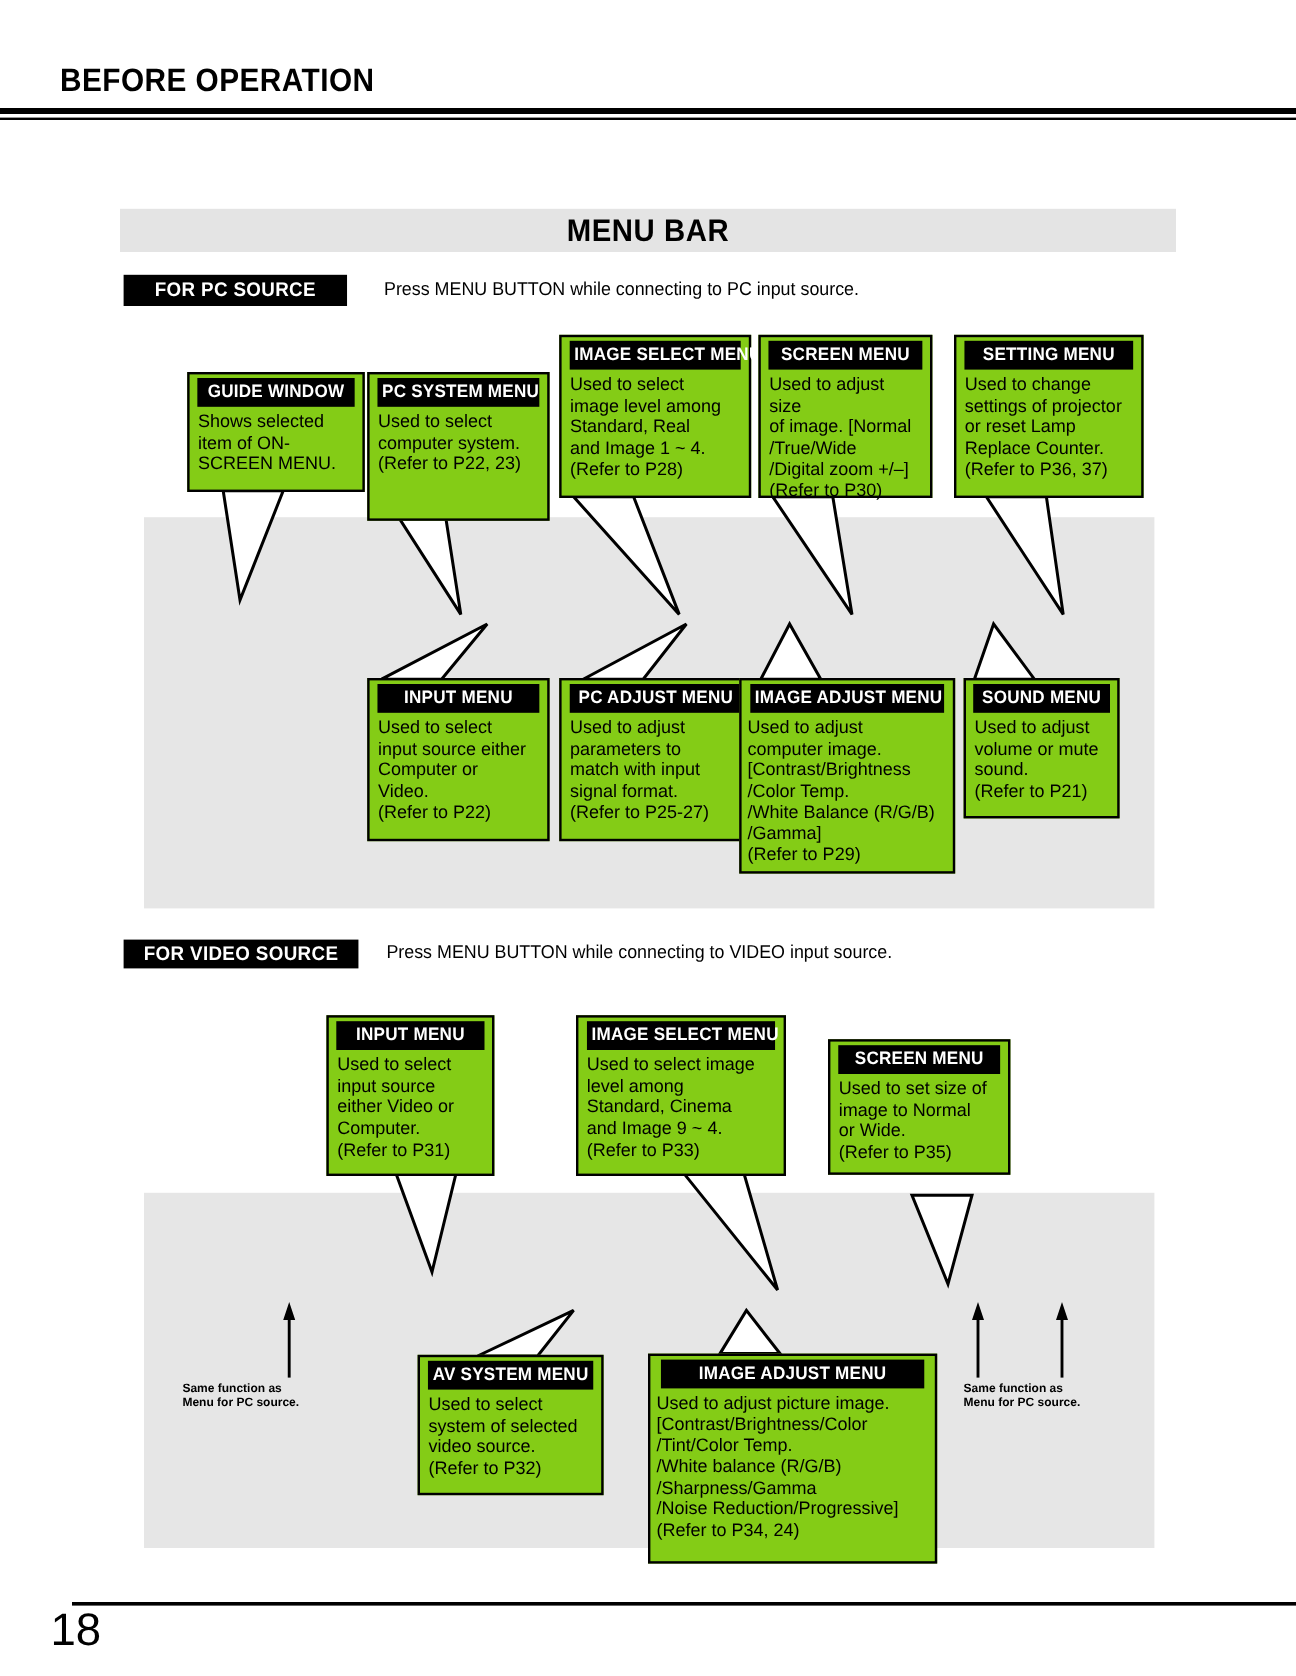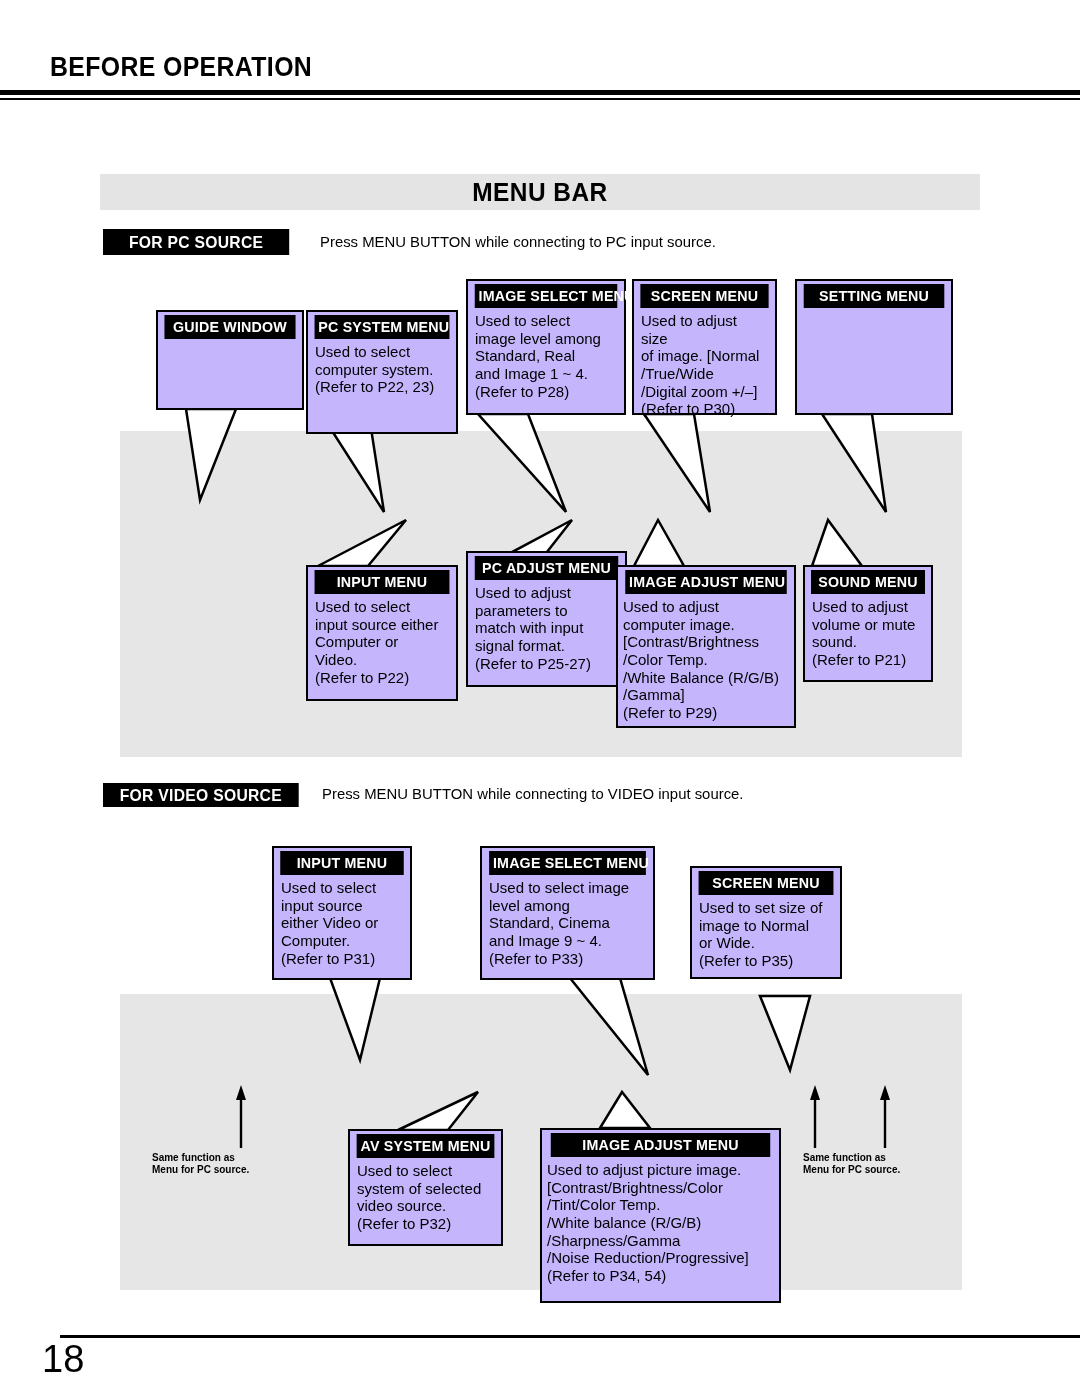--- a/index.html
+++ b/index.html
@@ -90,21 +90,21 @@
 
   
   .grey-panel {
     position: absolute;
     background: #e6e6e6;
   }
 
   
   .callout {
     position: absolute;
-    background: #c4b5fd;
+    background: #84cc16;
     border: 2.5px solid #000000;
     box-sizing: border-box;
     z-index: 5;
   }
   .callout-head {
     background: #000000;
     color: #ffffff;
     font-size: 15px;
     font-weight: bold;
     text-align: center;
@@ -205,20 +205,23 @@
     <line x1="885" y1="1148" x2="885" y2="1091"></line>
   </g>
   <polygon points="885,1085 880,1100 890,1100" fill="#000"></polygon>
 </svg>
 
 <div class="source-tag" style="left:103px; top:229px; width:196px; height:26px;">FOR PC SOURCE</div>
 <div class="source-desc" style="left:320px; top:233px;">Press MENU BUTTON while connecting to PC input source.</div>
 
 <div class="callout" style="left:156px; top:310px; width:148px; height:100px;">
   <div class="callout-head">GUIDE WINDOW</div>
+  <div class="callout-body">Shows selected
+item of ON-
+SCREEN MENU.</div>
 </div>
 
 <div class="callout" style="left:306px; top:310px; width:152px; height:124px;">
   <div class="callout-head">PC SYSTEM MENU</div>
   <div class="callout-body">Used to select
 computer system.
 (Refer to P22, 23)</div>
 </div>
 
 <div class="callout" style="left:466px; top:279px; width:160px; height:136px;">
@@ -234,32 +237,37 @@
   <div class="callout-head">SCREEN MENU</div>
   <div class="callout-body">Used to adjust size
 of image.  [Normal
 /True/Wide
 /Digital zoom +/–]
 (Refer to P30)</div>
 </div>
 
 <div class="callout" style="left:795px; top:279px; width:158px; height:136px;">
   <div class="callout-head">SETTING MENU</div>
+  <div class="callout-body">Used to change
+settings of projector
+or reset Lamp
+Replace Counter.
+(Refer to P36, 37)</div>
 </div>
 
 <div class="callout" style="left:306px; top:565px; width:152px; height:136px;">
   <div class="callout-head">INPUT MENU</div>
   <div class="callout-body">Used to select
 input source either
 Computer or
 Video.
 (Refer to P22)</div>
 </div>
 
-<div class="callout" style="left:466px; top:551px; width:161px; height:136px;">
+<div class="callout" style="left:466px; top:565px; width:161px; height:136px;">
   <div class="callout-head">PC ADJUST MENU</div>
   <div class="callout-body">Used to adjust
 parameters to
 match with input
 signal format.
 (Refer to P25-27)</div>
 </div>
 
 <div class="callout" style="left:616px; top:565px; width:180px; height:163px;">
   <div class="callout-head">IMAGE ADJUST MENU</div>
@@ -318,21 +326,21 @@
 </div>
 
 <div class="callout" style="left:540px; top:1128px; width:241px; height:175px;">
   <div class="callout-head">IMAGE ADJUST MENU</div>
   <div class="callout-body tight">Used to adjust picture image.
 [Contrast/Brightness/Color
  /Tint/Color Temp.
  /White balance (R/G/B)
  /Sharpness/Gamma
  /Noise Reduction/Progressive]
-(Refer to P34, 54)</div>
+(Refer to P34, 24)</div>
 </div>
 
 <div class="plain-note" style="left:152px; top:1152px;">Same function as
 Menu for PC source.</div>
 <div class="plain-note" style="left:803px; top:1152px;">Same function as
 Menu for PC source.</div>
 
 <div id="footer-rule"></div>
 <div id="page-number">18</div>
 

